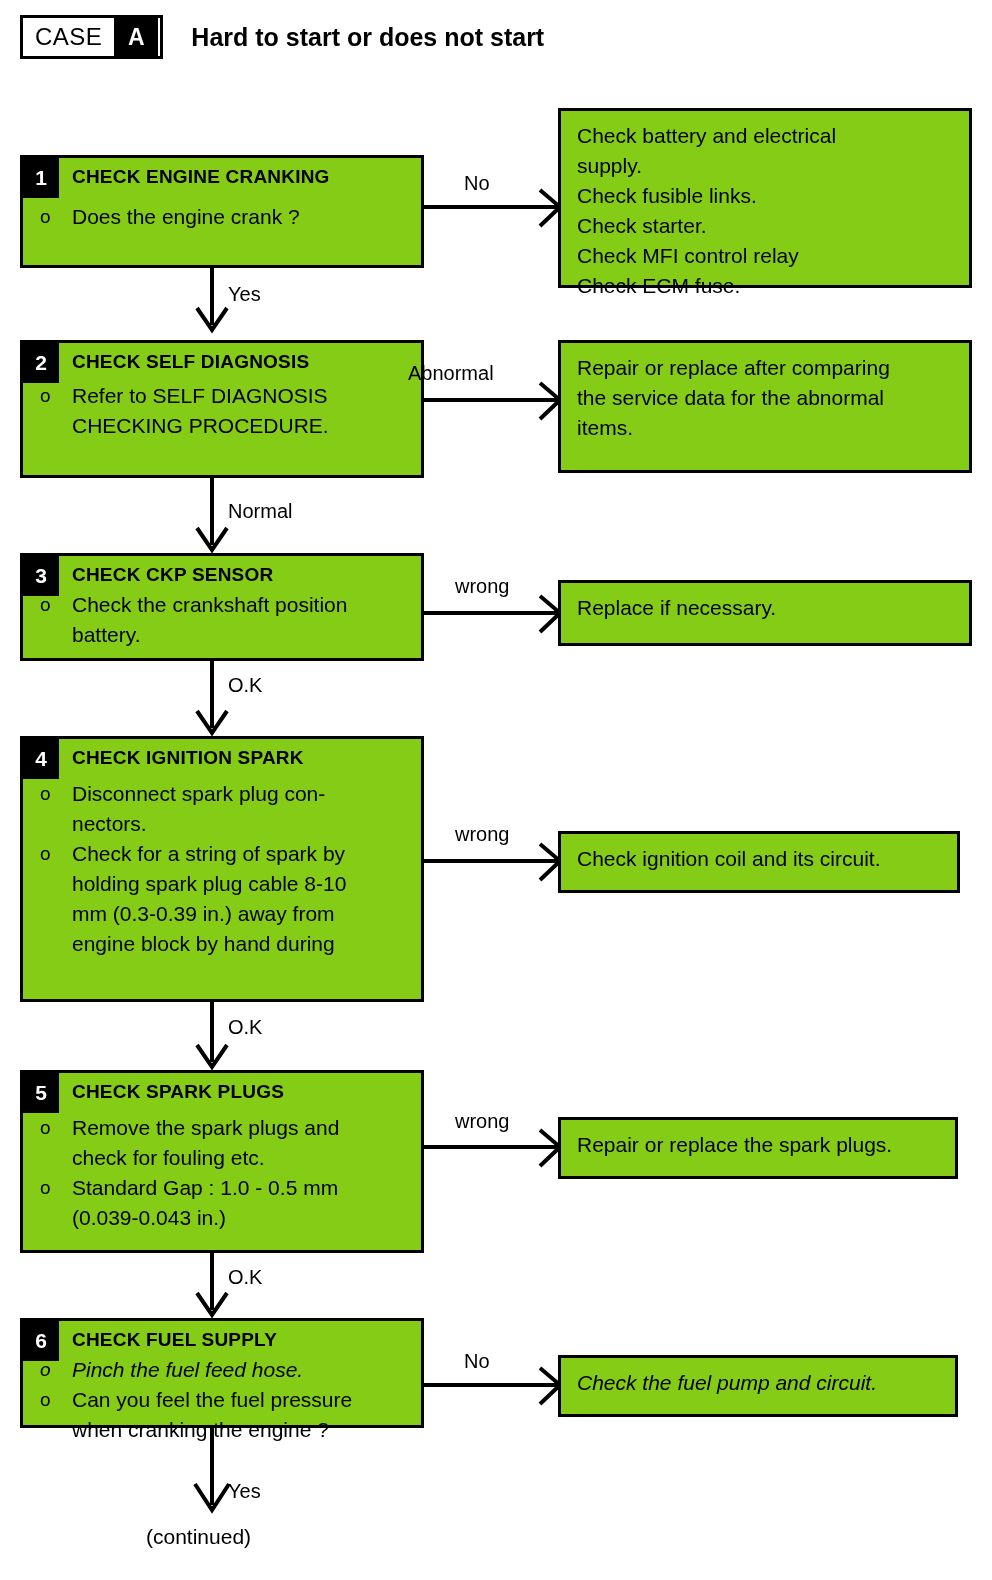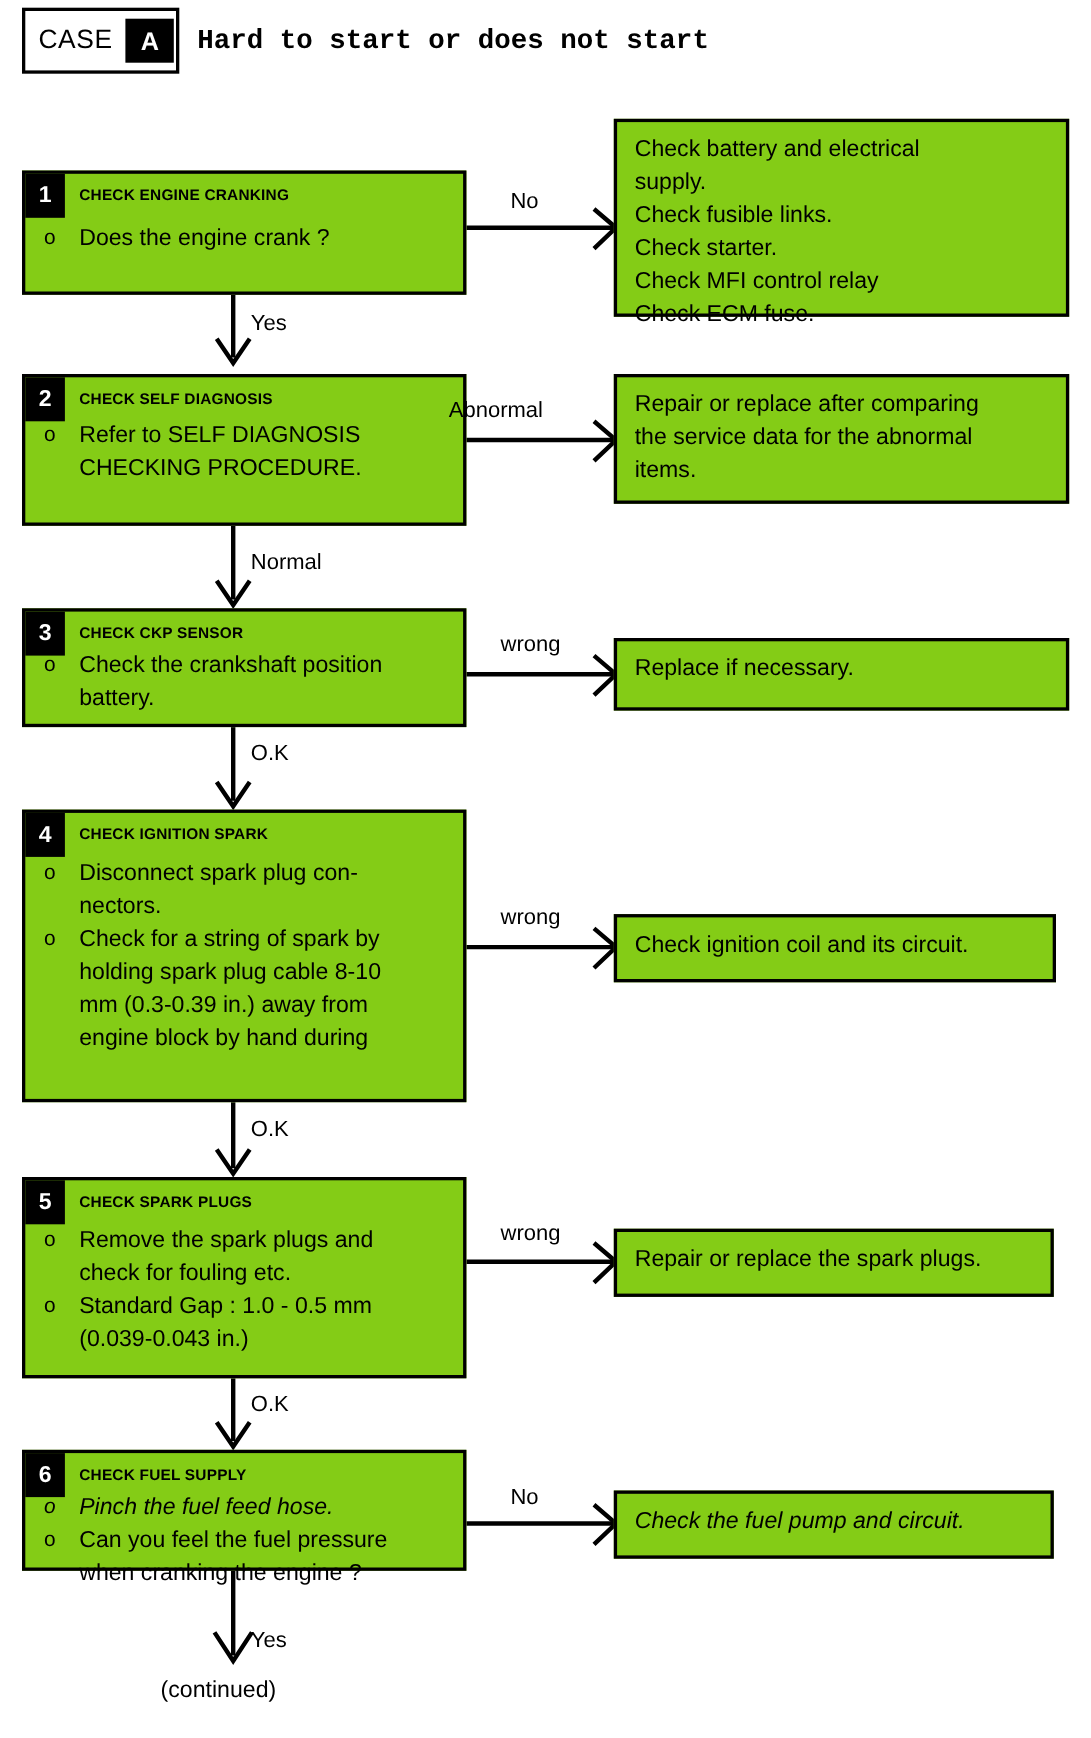--- a/index.html
+++ b/index.html
@@ -29,21 +29,21 @@
     left: 20px;
     top: 12px;
     height: 50px;
     display: flex;
     align-items: center;
   }
   .case-pill {
     display: flex;
     align-items: center;
     border: 3px solid #000;
-    height: 60px;
+    height: 44px;
     padding: 0 0 0 12px;
     box-sizing: border-box;
     background: #fff;
   }
   .case-word {
     font-size: 24px;
     letter-spacing: 0.5px;
     padding-right: 12px;
     white-space: nowrap;
   }
@@ -55,23 +55,22 @@
     width: 44px;
     height: 40px;
     display: flex;
     align-items: center;
     justify-content: center;
     margin-right: 2px;
   }
   #case-title {
     font-size: 25px;
     font-weight: bold;
-    margin-left: 16px;
-    white-space: nowrap;
-    font-family: Liberation Mono, monospace;
+    margin-left: 28px;
+    white-space: nowrap;
   }
 
   
   .step-box, .result-box {
     position: absolute;
     border: 3px solid #000;
     background: #84cc16;
     box-sizing: border-box;
   }
   .step-num {
@@ -82,21 +81,21 @@
     height: 40px;
     background: #000;
     color: #fff;
     font-size: 21px;
     font-weight: bold;
     display: flex;
     align-items: center;
     justify-content: center;
   }
   .step-title {
-    font-size: 14px;
+    font-size: 19px;
     font-weight: bold;
     letter-spacing: 0.2px;
     margin: 6px 0 0 49px;
     line-height: 26px;
     white-space: nowrap;
   }
   .bullets {
     margin: 6px 0 0 0;
     padding: 0;
     list-style: none;
@@ -235,21 +234,21 @@
       </li>
       <li>
         <span class="dot"></span>
         <span>CHECKING PROCEDURE.</span>
       </li>
     </ul>
   </div>
   <div class="conn-label" style="left:408px; top:362px;">Abnormal</div>
   <div class="conn-label" style="left:228px; top:500px;">Normal</div>
 
-  <div class="result-box" style="left:558px; top:340px; width:414px; height:118px;">
+  <div class="result-box" style="left:558px; top:340px; width:414px; height:133px;">
     <div class="result-line">Repair or replace after comparing</div>
     <div class="result-line">the  service data for the abnormal</div>
     <div class="result-line">items.</div>
   </div>
 
   <div class="step-box" style="left:20px; top:553px; width:404px; height:108px;">
     <div class="step-num">3</div>
     <div class="step-title">CHECK CKP SENSOR</div>
     <ul class="bullets" style="margin-top:2px;">
       <li>

